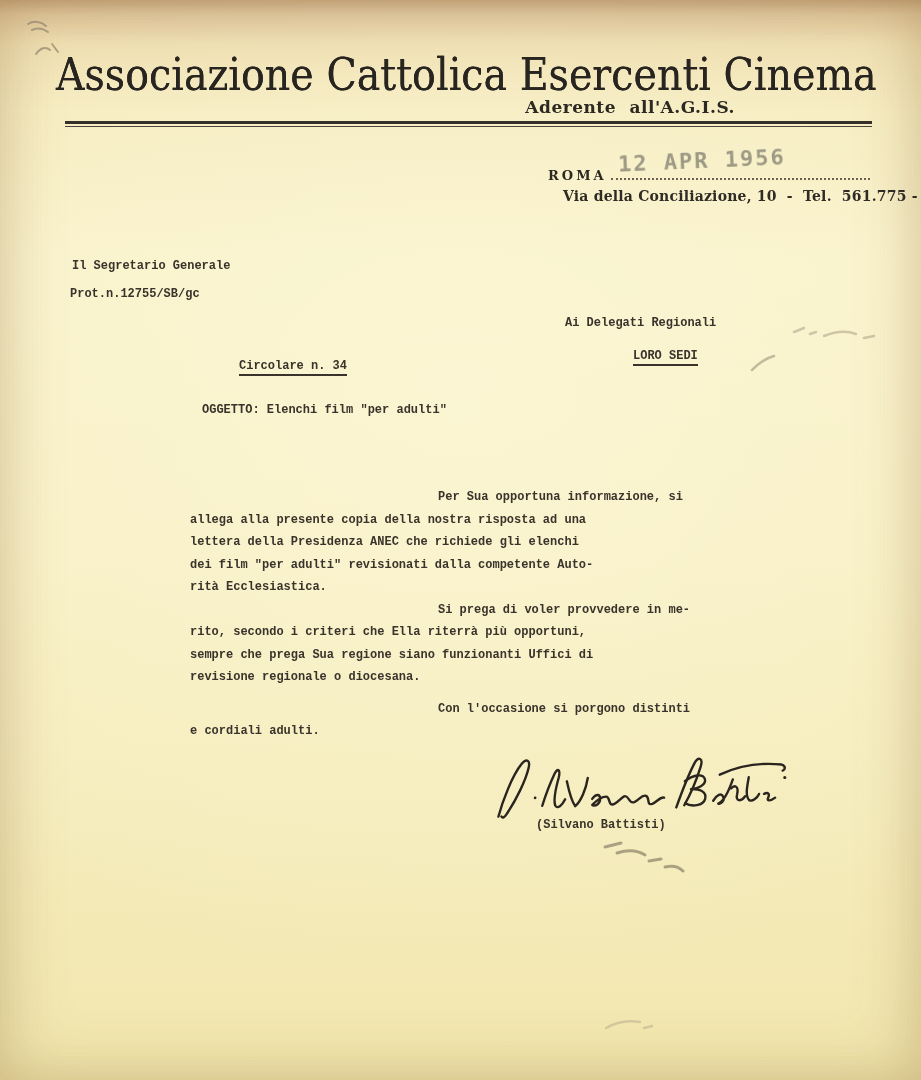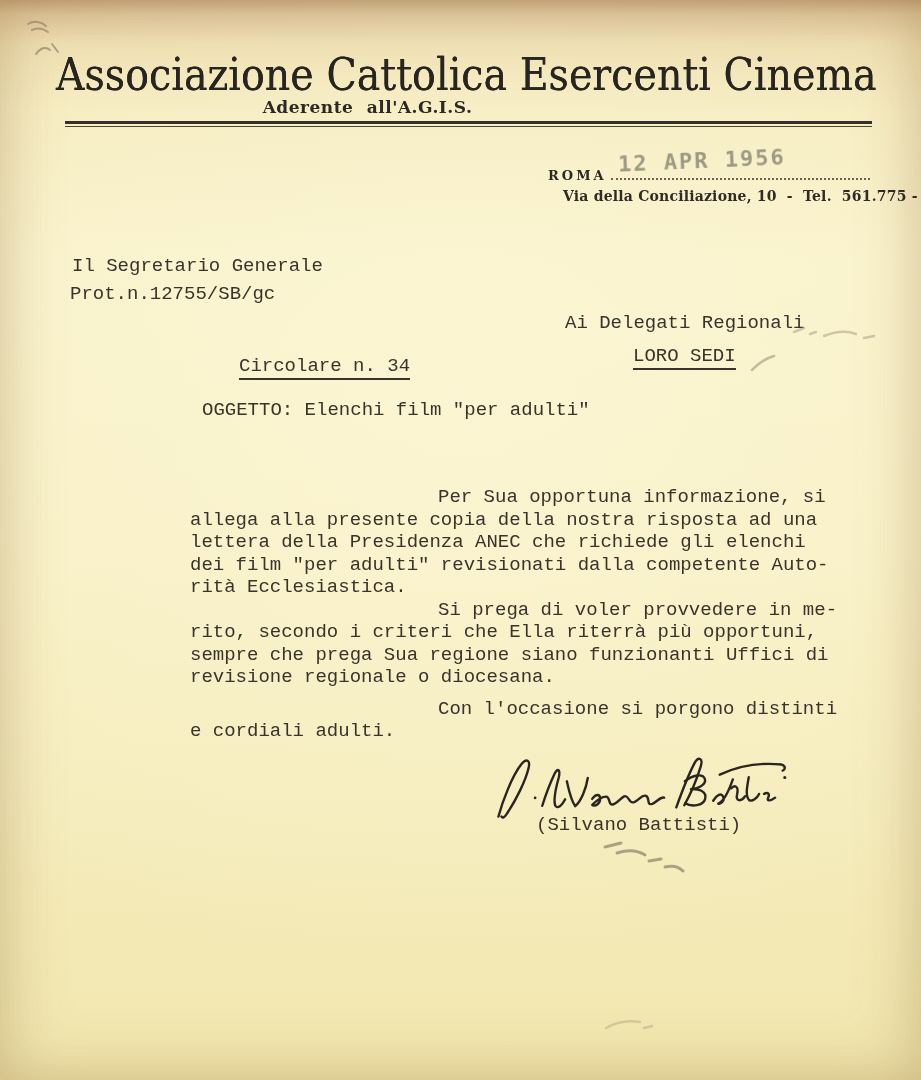--- a/index.html
+++ b/index.html
@@ -4,26 +4,26 @@
 <style>
   html,body{margin:0;padding:0;background:#6b6358;}
   .page{
     position:relative;width:921px;height:1080px;margin:0 auto;overflow:hidden;
     background:
       radial-gradient(130% 90% at 50% 38%, rgba(255,252,230,0.35) 0%, rgba(255,250,220,0.0) 60%),
       linear-gradient(180deg,#c9a97e 0px,#e2c99d 14px,#efdfb0 45px,#f6ecc0 110px,#f9f2ca 260px,#f8f0c5 560px,#f5ecbb 820px,#f1e6ae 1080px);
     box-shadow:inset 0 0 70px rgba(140,100,50,0.20), inset -14px 0 40px rgba(150,110,60,0.10), inset 14px 0 40px rgba(150,110,60,0.10);
     font-family:"Liberation Serif",serif;color:#39322a;
   }
-  .tw{font-family:"Liberation Mono","DejaVu Sans Mono",monospace;font-weight:normal;color:#3a332b;font-size:19px;line-height:22.5px;white-space:pre;}
+  .tw{font-family:"Liberation Mono","DejaVu Sans Mono",monospace;font-weight:bold;color:#3a332b;font-size:12px;line-height:22.5px;white-space:pre;}
   .abs{position:absolute;}
   
   .org-wrap{position:absolute;top:48px;left:0;width:921px;text-align:center;}
   .org{display:inline-block;font-family:"DejaVu Serif",serif;font-size:45px;font-weight:500;color:#282420;letter-spacing:0px;transform:scaleX(0.88);transform-origin:center;white-space:nowrap;text-shadow:0 0 0.5px #282420;}
-  .affil{position:absolute;top:97px;left:0;width:735px;text-align:center;font-family:"DejaVu Serif",serif;font-weight:bold;font-size:17px;color:#2c2822;word-spacing:7px;letter-spacing:0.5px;}
+  .affil{position:absolute;top:97px;left:0;width:735px;text-align:right;font-family:"DejaVu Serif",serif;font-weight:bold;font-size:17px;color:#2c2822;word-spacing:7px;letter-spacing:0.5px;}
   .rule{position:absolute;left:65px;top:121px;width:807px;}
   .rule-thick{height:3px;background:#35312a;}
   .rule-thin{height:1px;background:#4a4339;margin-top:2px;}
   
   .roma-row{position:absolute;left:548px;top:168px;width:322px;display:flex;align-items:center;}
   .roma-label{font-family:"DejaVu Serif",serif;font-weight:bold;font-size:13px;letter-spacing:3px;color:#2c2822;}
   .leader{flex:1;border-bottom:2px dotted #6b6350;margin-left:4px;margin-bottom:3px;height:10px;}
   .street{position:absolute;left:563px;top:188px;width:330px;font-family:"DejaVu Serif",serif;font-weight:bold;font-size:14px;color:#2f2b25;white-space:pre;letter-spacing:0.2px;}
   .stamp{position:absolute;left:618px;top:148px;font-family:"DejaVu Sans Mono",monospace;font-weight:bold;font-size:22px;letter-spacing:2px;color:#8d8b79;opacity:0.85;transform:rotate(-2.5deg);filter:blur(0.4px);white-space:pre;}
   

